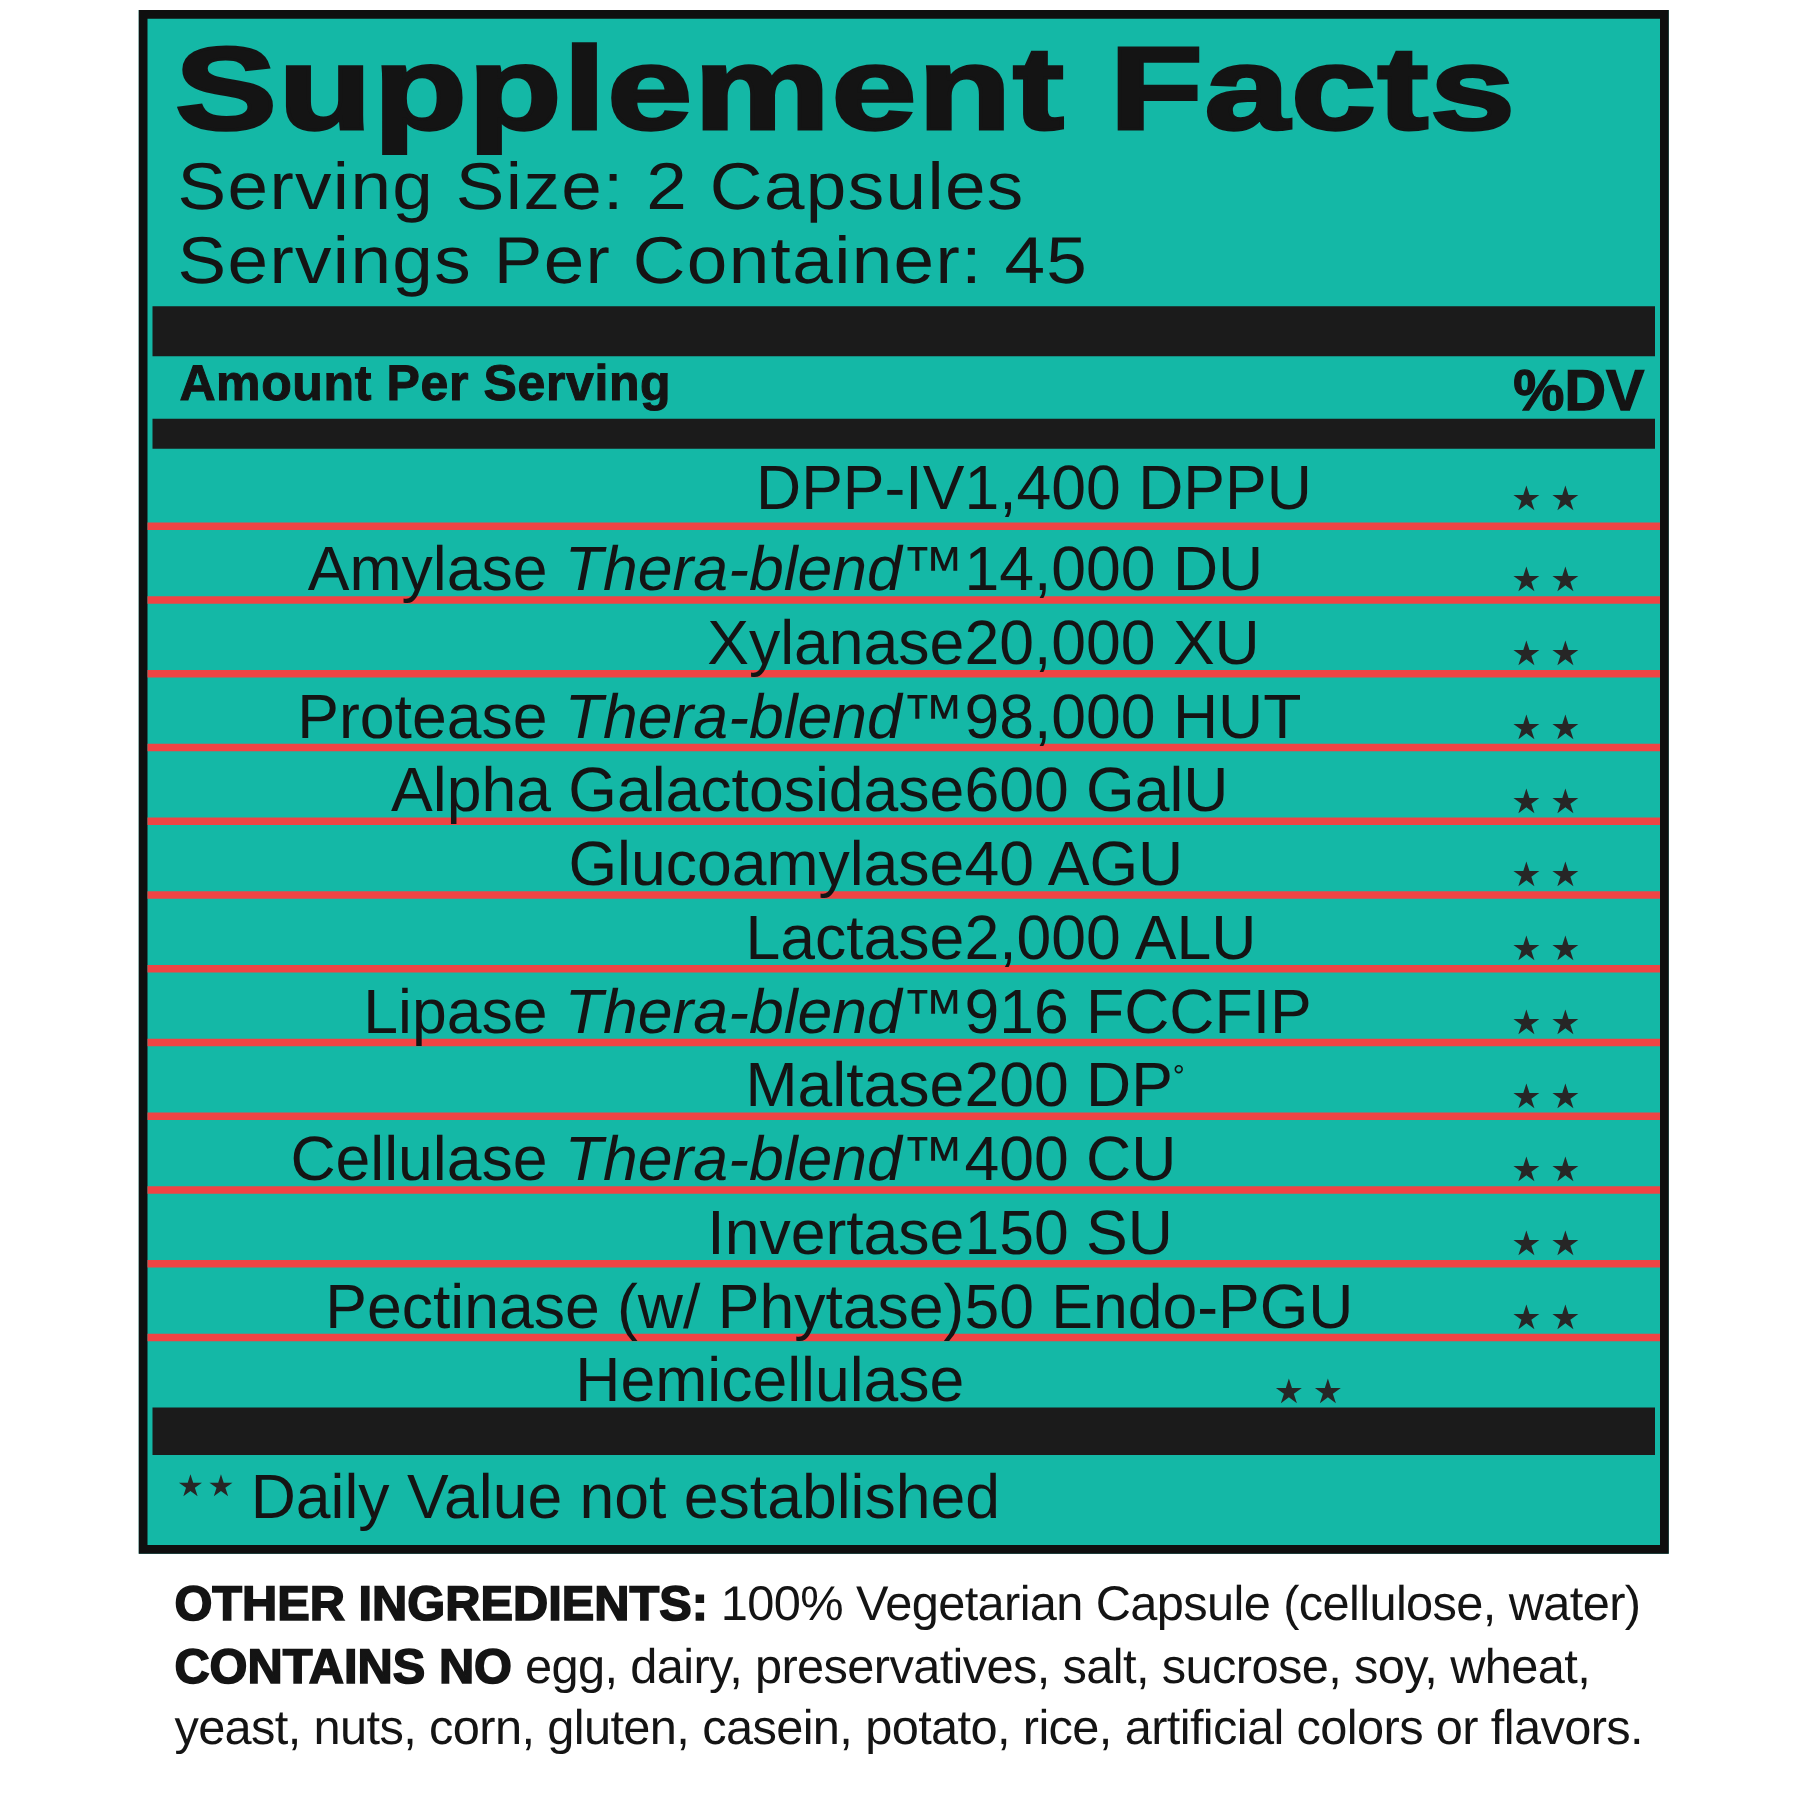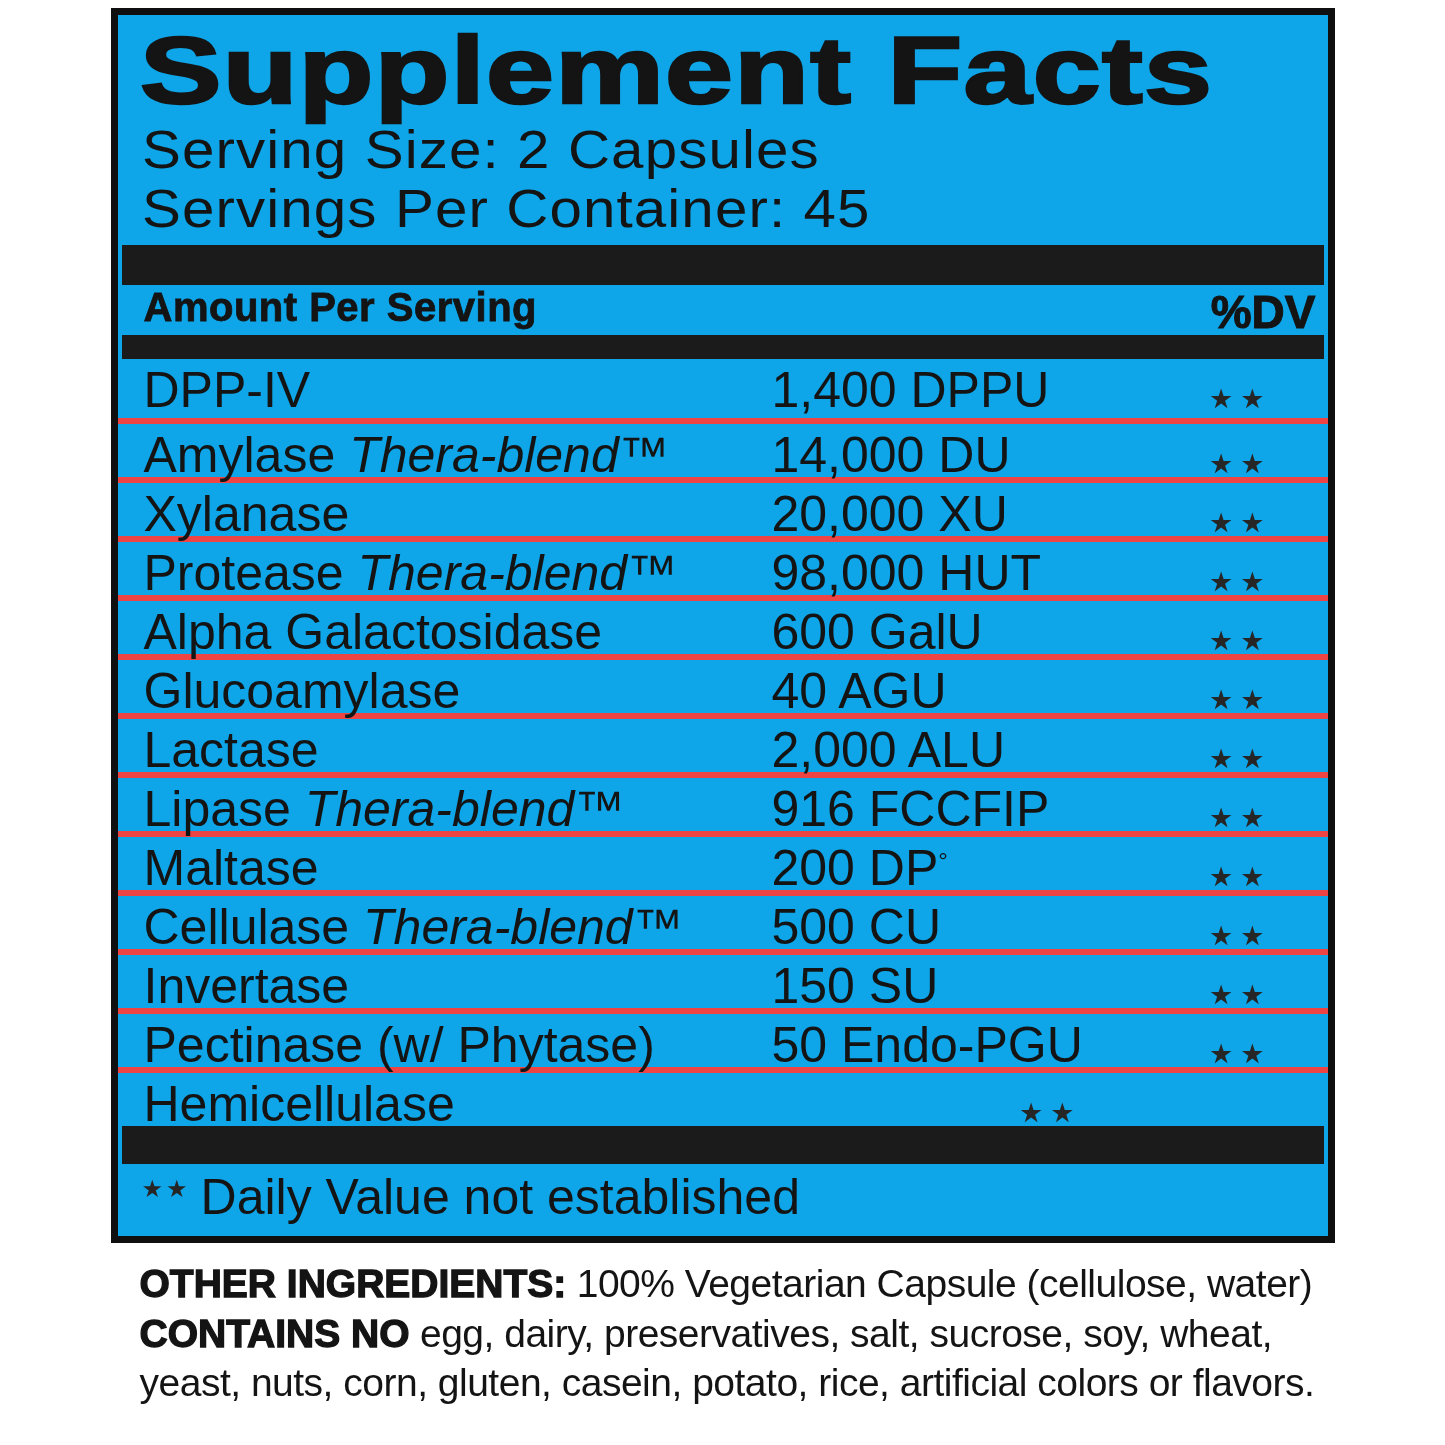--- a/index.html
+++ b/index.html
@@ -10,21 +10,21 @@
     color: #141414;
     font-family: "Liberation Sans", sans-serif;
     overflow: hidden;
   }
   .page { padding-top: 8px; }
 
   .panel {
     width: 1224px;
     margin: 0 auto;
     border: 7px solid #0f0f0f;
-    background: #0ea5e9;
+    background: #14b8a6;
     padding-bottom: 2px;
   }
 
   .title {
     font-size: 94px;
     font-weight: 700;
     line-height: 0.98;
     letter-spacing: 1px;
     margin: 10px 0 0 22px;
     -webkit-text-stroke: 2.5px #141414;
@@ -61,21 +61,21 @@
   .rows { width: 100%; }
   .row {
     display: grid;
     grid-template-columns: 628px 1fr 190px;
     align-items: center;
     height: 59px;
     padding-left: 26px;
     font-size: 50px;
   }
   .row + .row { border-top: 6px solid #ef4444; }
-  .cell-name  { white-space: nowrap; }
+  .cell-name  { white-space: nowrap; text-align: right; }
   .cell-name em { font-style: italic; }
   .cell-amount { white-space: nowrap; }
   .cell-amount sup { font-size: 48%; vertical-align: 58%; }
   .cell-dv {
     text-align: right;
     padding-right: 56px;
     align-self: start;
     margin-top: 3px;
   }
   .stars {
@@ -184,21 +184,21 @@
   </div>
 
   <div class="row">
     <span class="cell-name"><span>Maltase</span><em></em></span>
     <span class="cell-amount"><span>200 DP</span><sup>°</sup></span>
     <span class="cell-dv"><span class="stars">★★</span></span>
   </div>
 
   <div class="row">
     <span class="cell-name"><span>Cellulase </span><em>Thera-blend™</em></span>
-    <span class="cell-amount"><span>500 CU</span><sup></sup></span>
+    <span class="cell-amount"><span>400 CU</span><sup></sup></span>
     <span class="cell-dv"><span class="stars">★★</span></span>
   </div>
 
   <div class="row">
     <span class="cell-name"><span>Invertase</span><em></em></span>
     <span class="cell-amount"><span>150 SU</span><sup></sup></span>
     <span class="cell-dv"><span class="stars">★★</span></span>
   </div>
 
   <div class="row">

